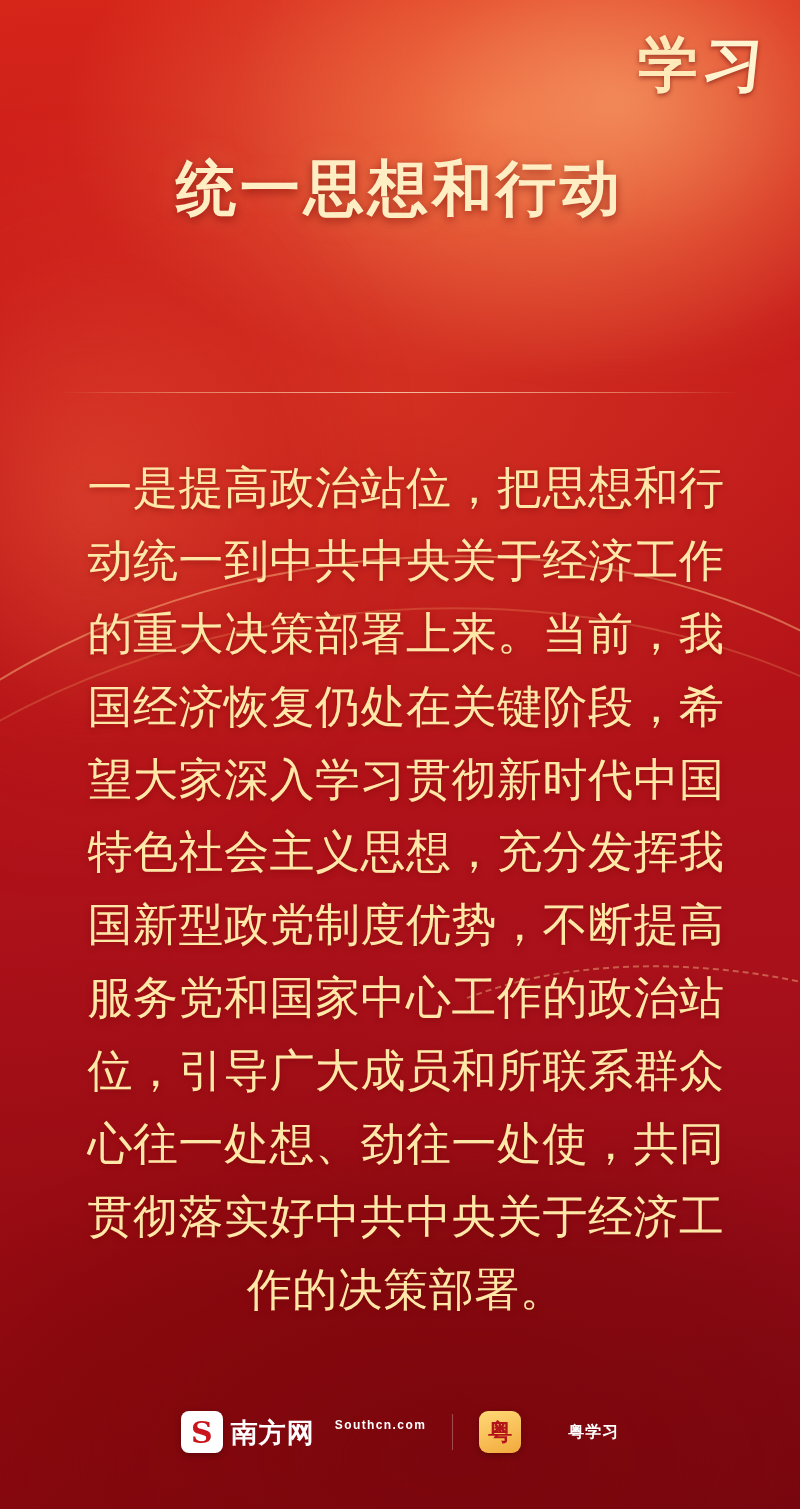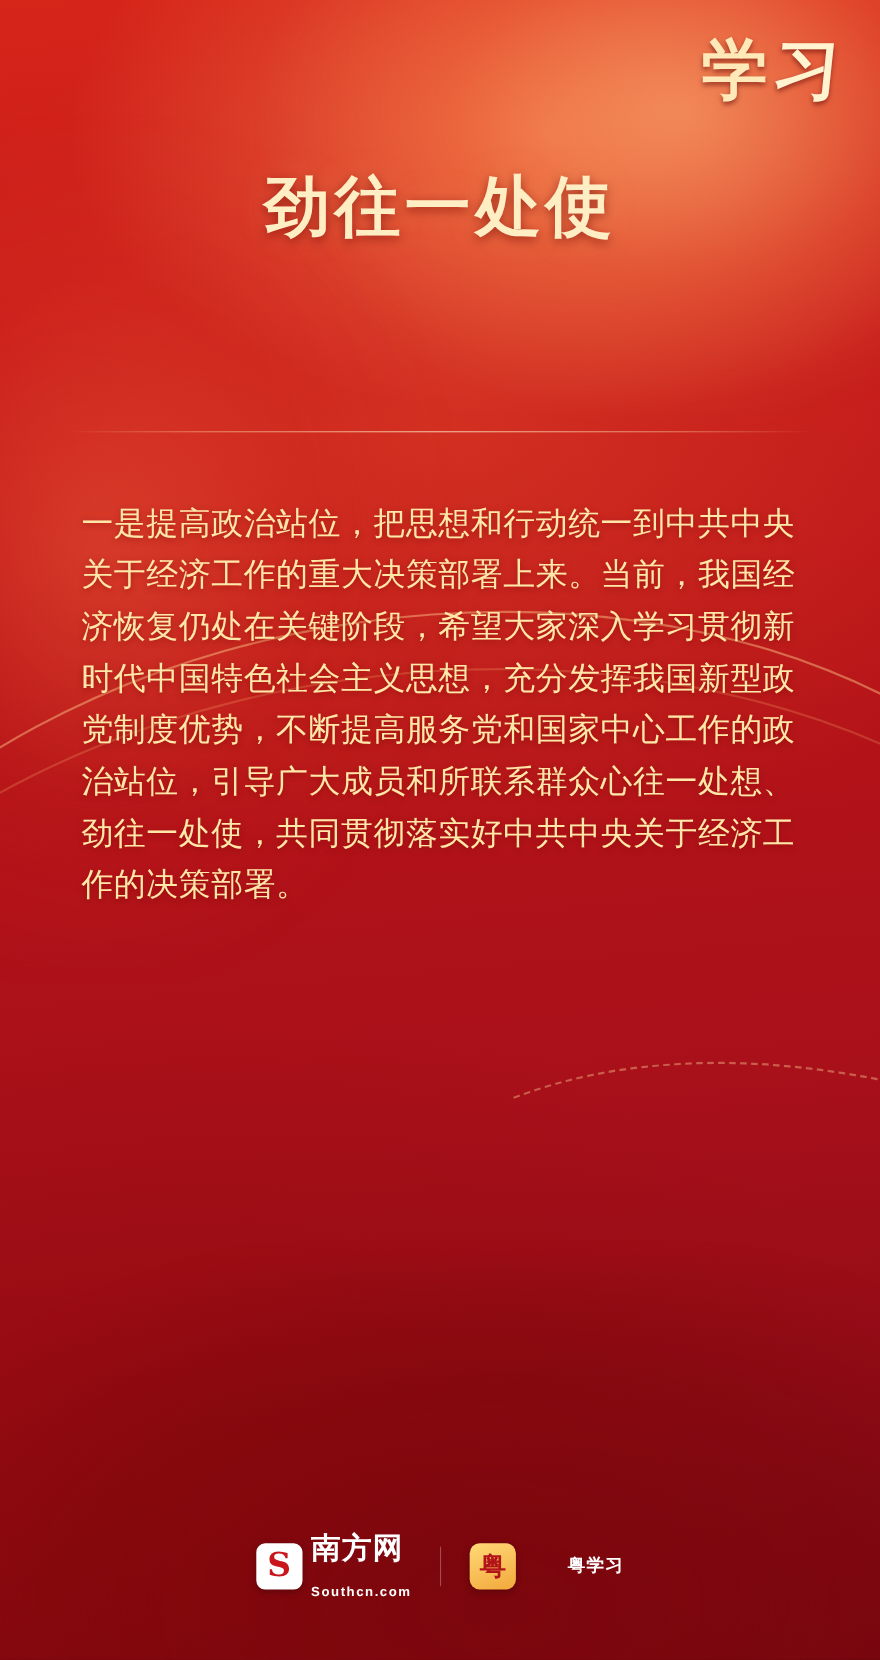--- a/index.html
+++ b/index.html
@@ -129,25 +129,26 @@
     text-shadow: 0 3px 10px rgba(110,0,0,0.6), 0 0 28px rgba(255,190,120,0.25);
   }
 
   
   .quote {
     position: absolute;
     left: 74px;
     right: 62px;
     top: 452px;
     font-family: "DejaVu Sans", sans-serif;
-    font-size: 29px;
+    font-size: 45px;
     line-height: 1.62;
     color: #ffe7a8;
     letter-spacing: 0.5px;
     text-shadow: 0 2px 6px rgba(110,0,0,0.45);
+    text-align: center;
   }
   .source {
     position: absolute;
     left: 80px;
     right: 72px;
     top: 1105px;
     font-family: "DejaVu Sans", sans-serif;
     font-size: 23px;
     line-height: 1.6;
     color: #ffe6c0;
@@ -180,21 +181,21 @@
     font-family: "DejaVu Serif", serif;
     font-weight: 700;
     font-size: 30px;
     display: flex;
     align-items: center;
     justify-content: center;
     box-shadow: 0 2px 6px rgba(0,0,0,0.25);
   }
   .logo-nf .words {
     display: flex;
-    flex-direction: column;
+    flex-direction: row;
     align-items: flex-start;
     line-height: 1;
     gap: 20px;
   }
   .logo-nf .cn {
     font-family: "DejaVu Sans", sans-serif;
     font-weight: 700;
     font-size: 27px;
     color: #ffffff;
     letter-spacing: 1px;
@@ -252,21 +253,21 @@
   <div class="swoosh s2"></div>
   <div class="dashed-arc"></div>
   <div class="hline top-rule"></div>
 
   <div class="brand">
     <span class="bword">学</span>
     <span class="bword accent">习</span>
   </div>
 
   <div class="title-wrap">
-    <div class="title-line">劲往一处使</div>
+    <div class="title-line">统一思想和行动</div>
   </div>
 
   <div class="quote">一是提高政治站位，把思想和行动统一到中共中央关于经济工作的重大决策部署上来。当前，我国经济恢复仍处在关键阶段，希望大家深入学习贯彻新时代中国特色社会主义思想，充分发挥我国新型政党制度优势，不断提高服务党和国家中心工作的政治站位，引导广大成员和所联系群众心往一处想、劲往一处使，共同贯彻落实好中共中央关于经济工作的决策部署。</div>
 
 
   <div class="footer">
     <div class="logo-nf">
       <div class="mark">S</div>
       <div class="words">
         <div class="cn">南方网</div>

